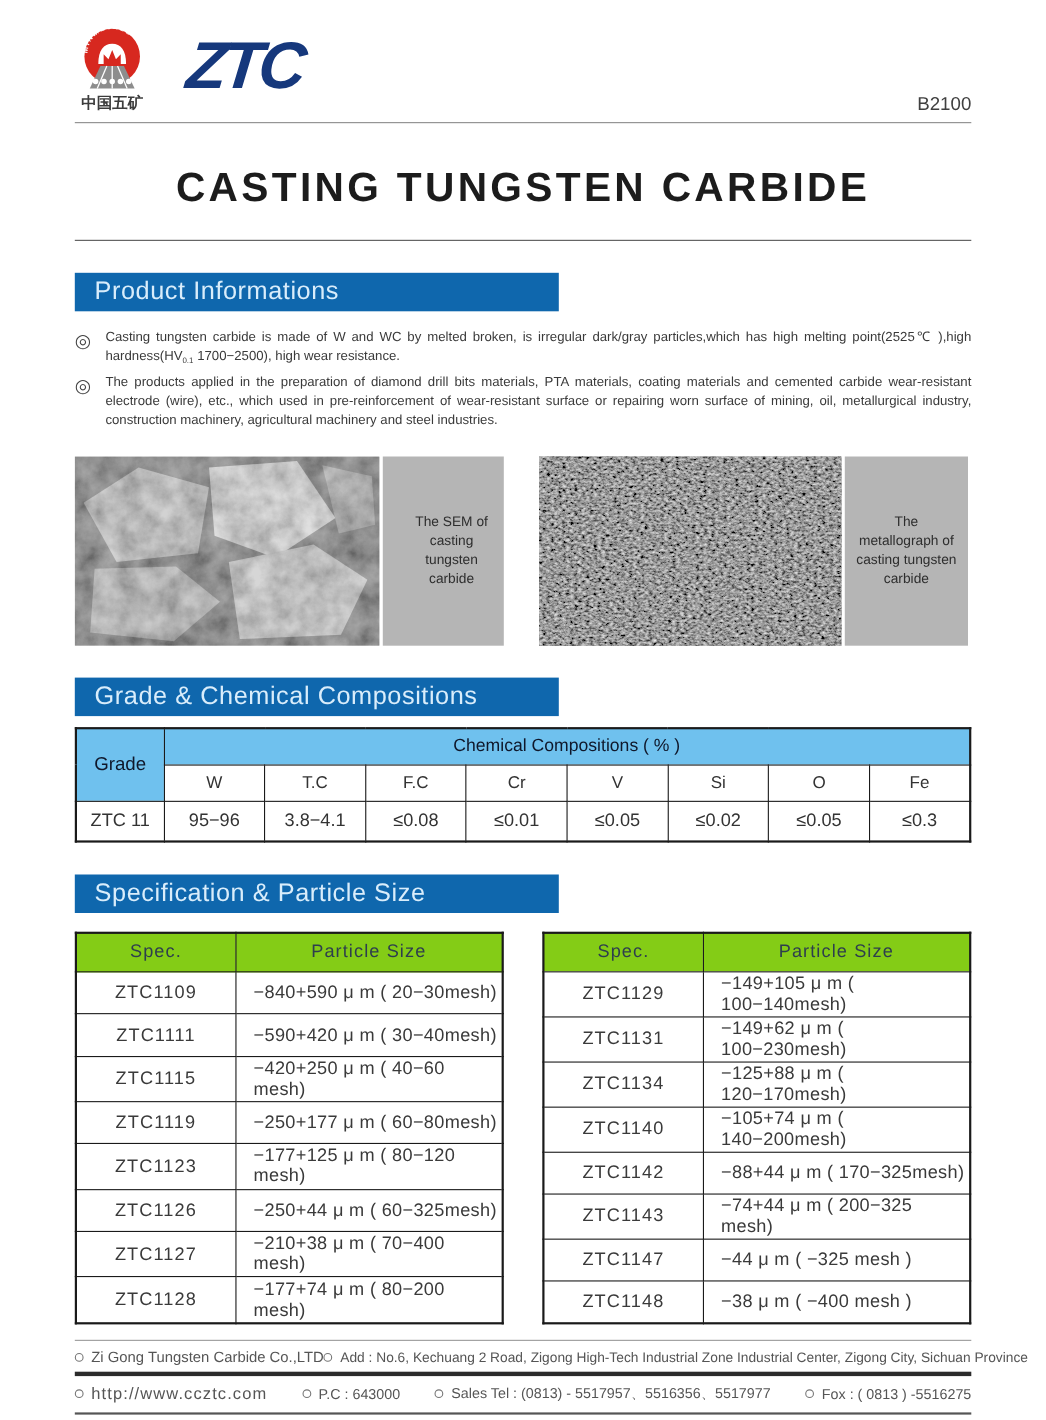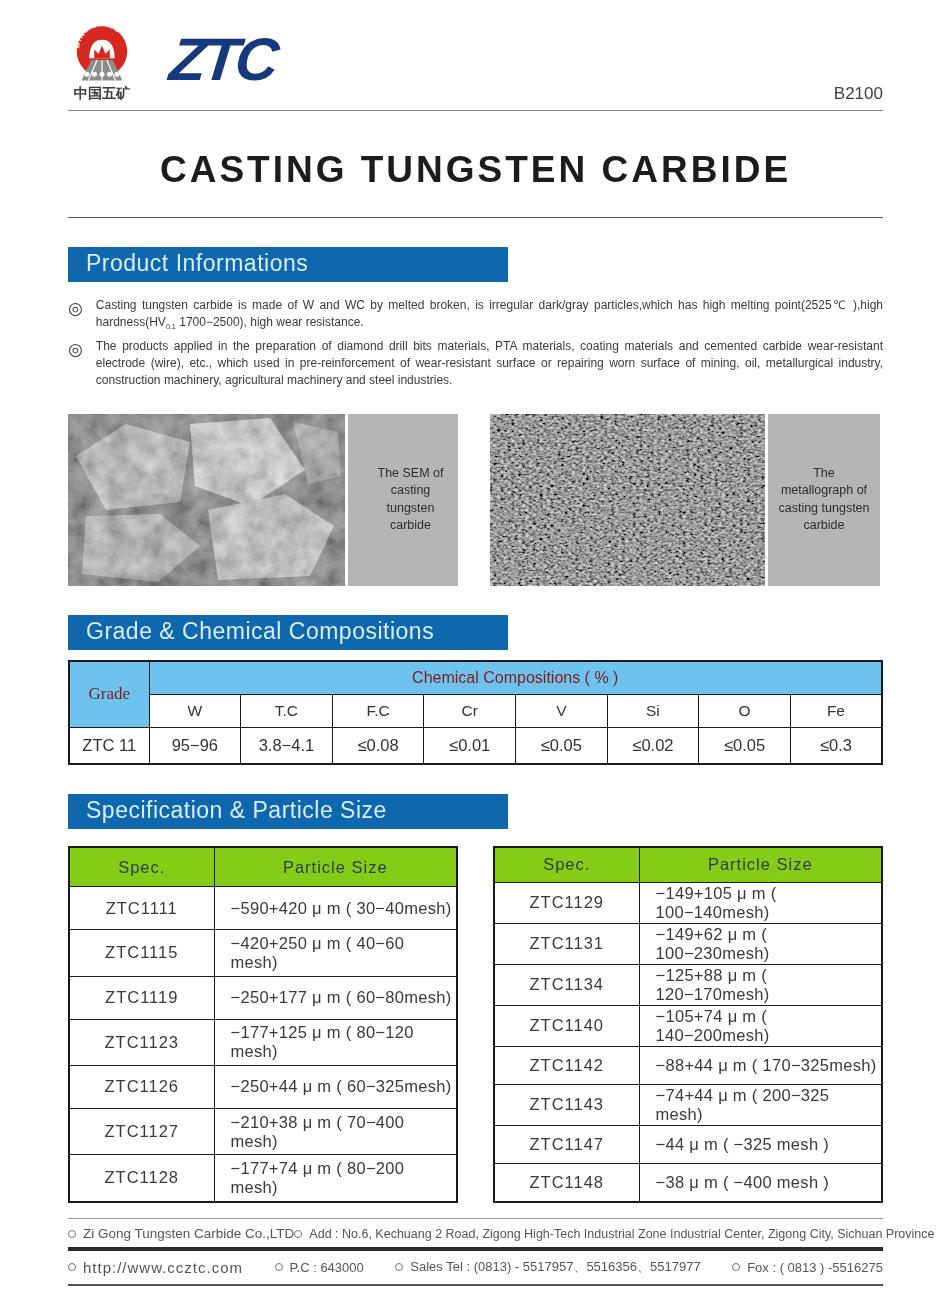--- a/index.html
+++ b/index.html
@@ -52,23 +52,23 @@
     padding:0 8px; box-sizing:border-box;
   }
   .cap-sem { width:110px; margin-left:3px;padding-left:23px; }
   .gap-mid { width:32px; flex:none; }
   .cap-met { width:112px; margin-left:3px; }
 
   
   table { border-collapse:collapse; table-layout:fixed; }
   .chem-table { width:815px; margin-top:10px; border:2px solid #1a1a1a; }
   .chem-table td { border:1px solid #1a1a1a; text-align:center; color:#333; }
-  .chem-table .blue { background:#6fc1ee; color:#7f1d1d; }
+  .chem-table .blue { background:#6fc1ee; color:#0f172a; }
   .chem-table .comp { height:30px; font-size:16px; }
-  .chem-table .grade { font-size:17px;font-family:Liberation Serif, serif; }
+  .chem-table .grade { font-size:17px; }
   .chem-table .subhead td { height:30px; font-size:15.5px; }
   .chem-table .datarow td { height:33px; font-size:16.5px; }
 
   
   .spec-wrap { display:flex; justify-content:space-between; margin-top:17px; }
   .spec-table { width:390px; border:2px solid #1a1a1a; }
   .spec-table td { border:1px solid #1a1a1a; }
   .spec-table .head td {
     background:#84cc16; height:32px; text-align:center; font-size:16.5px;
     color:#2e3e4e; letter-spacing:1px;
@@ -247,20 +247,24 @@
         <colgroup>
             <col style="width:145px">
             <col>
           </colgroup>
         <tbody>
           <tr class="head">
             <td>Spec.</td>
             <td>Particle Size</td>
           </tr>
           <tr class="row">
+            <td class="c-spec">ZTC1109</td>
+            <td class="c-size">−840+590 μ m ( 20−30mesh)</td>
+          </tr>
+          <tr class="row">
             <td class="c-spec">ZTC1111</td>
             <td class="c-size">−590+420 μ m ( 30−40mesh)</td>
           </tr>
           <tr class="row">
             <td class="c-spec">ZTC1115</td>
             <td class="c-size">−420+250 μ m ( 40−60 mesh)</td>
           </tr>
           <tr class="row">
             <td class="c-spec">ZTC1119</td>
             <td class="c-size">−250+177 μ m ( 60−80mesh)</td>

